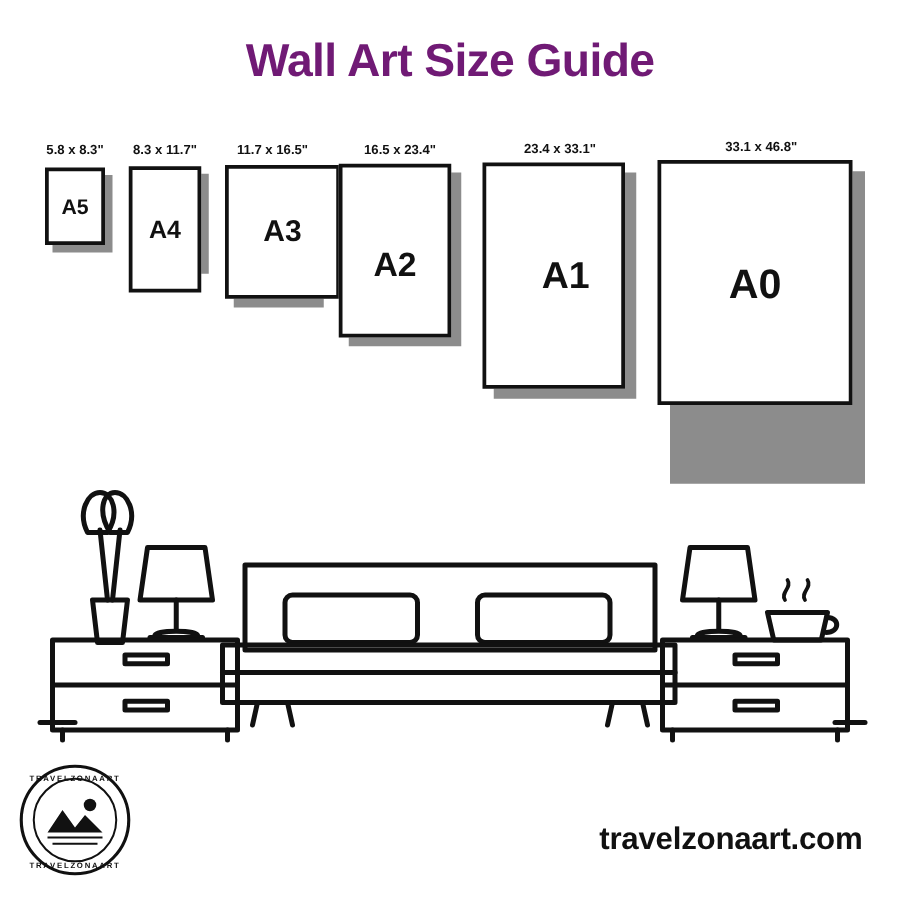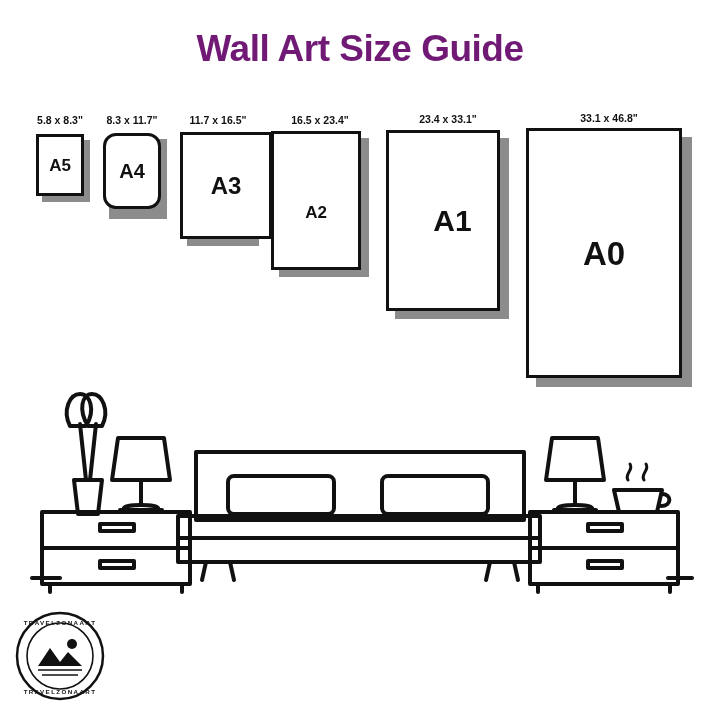--- a/index.html
+++ b/index.html
@@ -119,53 +119,53 @@
       <div class="frame-label" style="left:-5px; top:4px; width:70px;">5.8 x 8.3"</div>
       <div class="frame-shadow" style="left:12px; top:30px; width:48px; height:62px;"></div>
       <div class="frame-box" style="left:6px; top:24px; width:48px; height:62px;">
         <span class="frame-name" style="font-size:17px;">A5</span>
       </div>
     </div>
 
     <div class="frame-wrap" style="left:96px; top:0px; width:76px; height:110px;">
       <div class="frame-label" style="left:-7px; top:4px; width:86px;">8.3 x 11.7"</div>
       <div class="frame-shadow" style="left:13px; top:29px; width:58px; height:80px;"></div>
-      <div class="frame-box" style="left:7px; top:23px; width:58px; height:76px;border-radius:13px;">
+      <div class="frame-box" style="left:7px; top:23px; width:58px; height:101px;">
         <span class="frame-name" style="font-size:20px;">A4</span>
       </div>
     </div>
 
     <div class="frame-wrap" style="left:172px; top:0px; width:92px; height:140px;">
       <div class="frame-label" style="left:-3px; top:4px; width:98px;">11.7 x 16.5"</div>
       <div class="frame-shadow" style="left:15px; top:29px; width:72px; height:107px;"></div>
       <div class="frame-box" style="left:8px; top:22px; width:92px; height:107px;">
         <span class="frame-name" style="font-size:24px;">A3</span>
       </div>
     </div>
 
     <div class="frame-wrap" style="left:262px; top:0px; width:114px; height:180px;">
       <div class="frame-label" style="left:3px; top:4px; width:110px;">16.5 x 23.4"</div>
       <div class="frame-shadow" style="left:17px; top:28px; width:90px; height:139px;"></div>
       <div class="frame-box" style="left:9px; top:21px; width:90px; height:139px;">
-        <span class="frame-name" style="font-size:17px;margin-top:24px;">A2</span>
+        <span class="frame-name" style="font-size:27px;margin-top:24px;">A2</span>
       </div>
     </div>
 
     <div class="frame-wrap" style="left:377px; top:0px; width:140px; height:220px;">
       <div class="frame-label" style="left:8px; top:3px; width:126px;">23.4 x 33.1"</div>
       <div class="frame-shadow" style="left:18px; top:28px; width:114px; height:181px;"></div>
       <div class="frame-box" style="left:9px; top:20px; width:114px; height:181px;">
         <span class="frame-name" style="font-size:30px;margin-left:19px;">A1</span>
       </div>
     </div>
 
     <div class="frame-wrap" style="left:518px; top:0px; width:180px; height:285px;">
       <div class="frame-label" style="left:16px; top:2px; width:150px;">33.1 x 46.8"</div>
       <div class="frame-shadow" style="left:18px; top:27px; width:156px; height:250px;"></div>
-      <div class="frame-box" style="left:8px; top:18px; width:156px; height:250px;">
+      <div class="frame-box" style="left:8px; top:18px; width:156px; height:196px;">
         <span class="frame-name" style="font-size:33px;">A0</span>
       </div>
     </div>
 
   </div>
 
   <div class="scene">
     <svg width="720" height="220" viewBox="0 0 720 220" xmlns="http://www.w3.org/2000/svg">
       <g fill="none" stroke="#111111" stroke-width="4" stroke-linejoin="round" stroke-linecap="round">
 
@@ -250,14 +250,15 @@
         <path d="M24 56 L36 38 L46 52 L54 42 L68 56 Z" fill="#111111" stroke="none"></path>
         <path d="M24 60 L68 60" stroke-width="1.6"></path>
         <path d="M28 65 L64 65" stroke-width="1.6"></path>
       </g>
 
       <text x="46" y="15" font-family="Liberation Sans, sans-serif" font-size="6.2" font-weight="bold" fill="#111111" text-anchor="middle" letter-spacing="1.4">TRAVELZONAART</text>
       <text x="46" y="84" font-family="Liberation Sans, sans-serif" font-size="6.2" font-weight="bold" fill="#111111" text-anchor="middle" letter-spacing="1.4">TRAVELZONAART</text>
     </svg>
   </div>
 
+  <div class="footer-url">travelzonaart.com</div>
 
 </div>
 
 </body></html>

